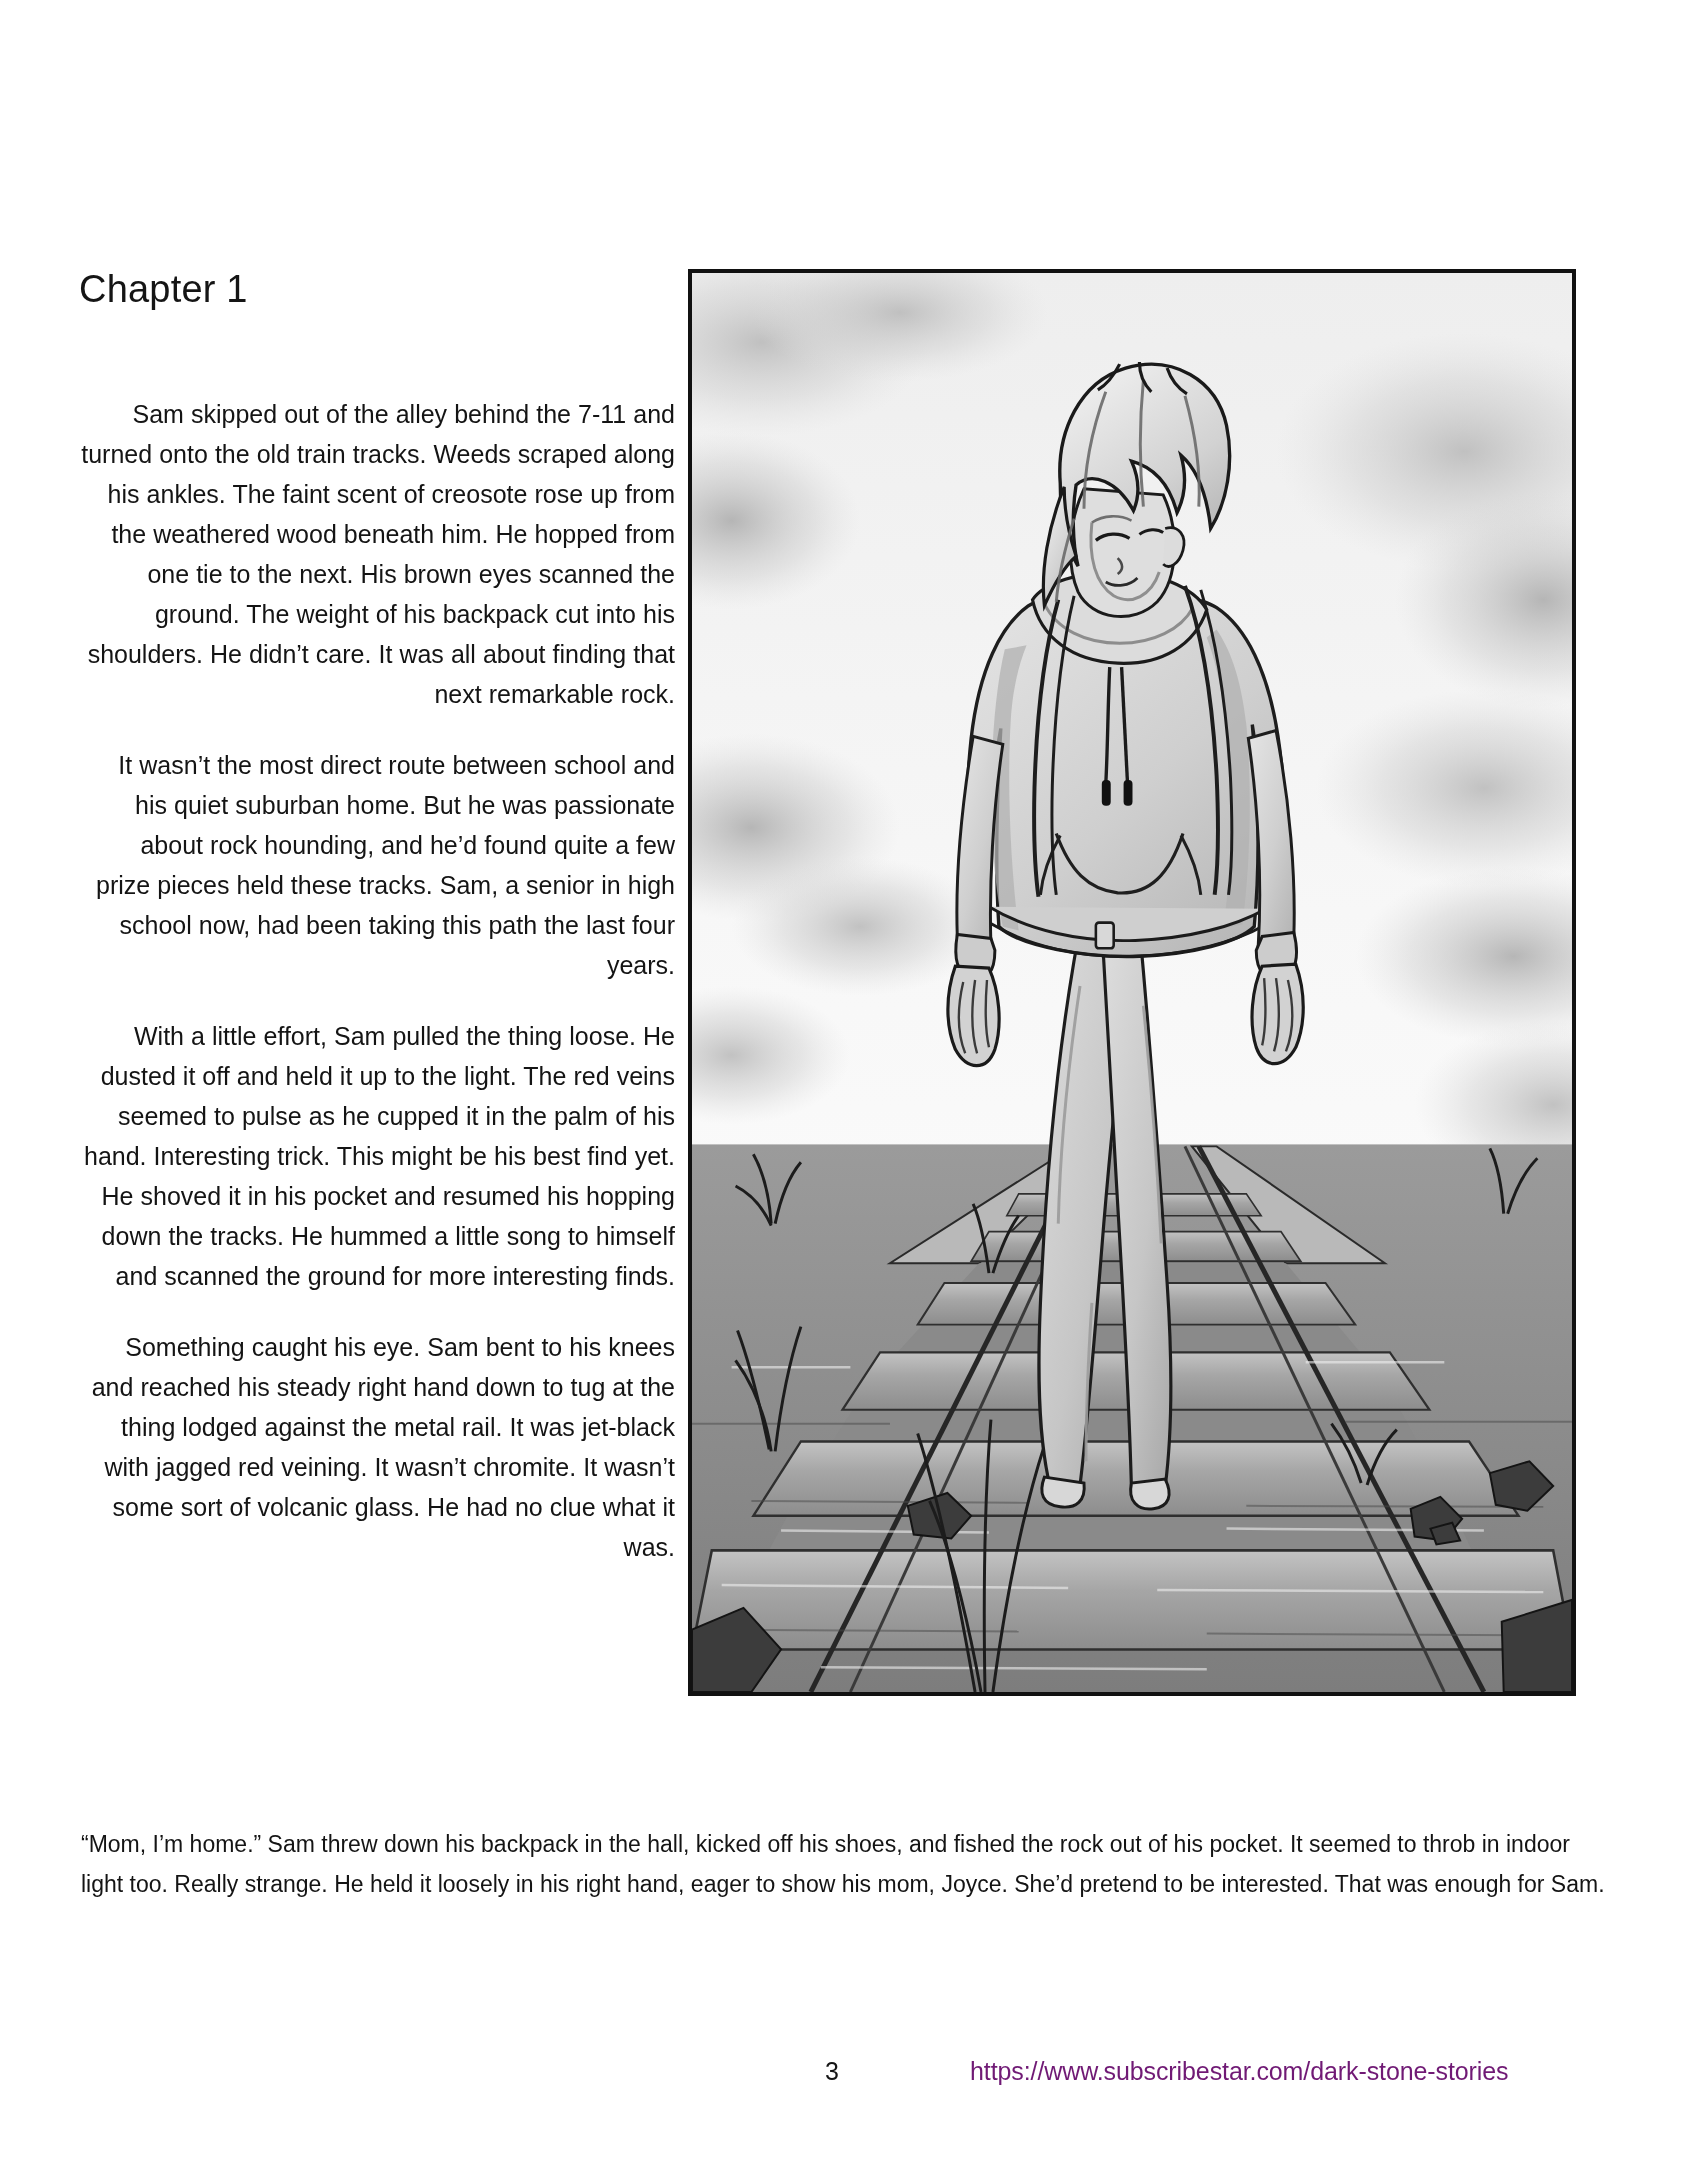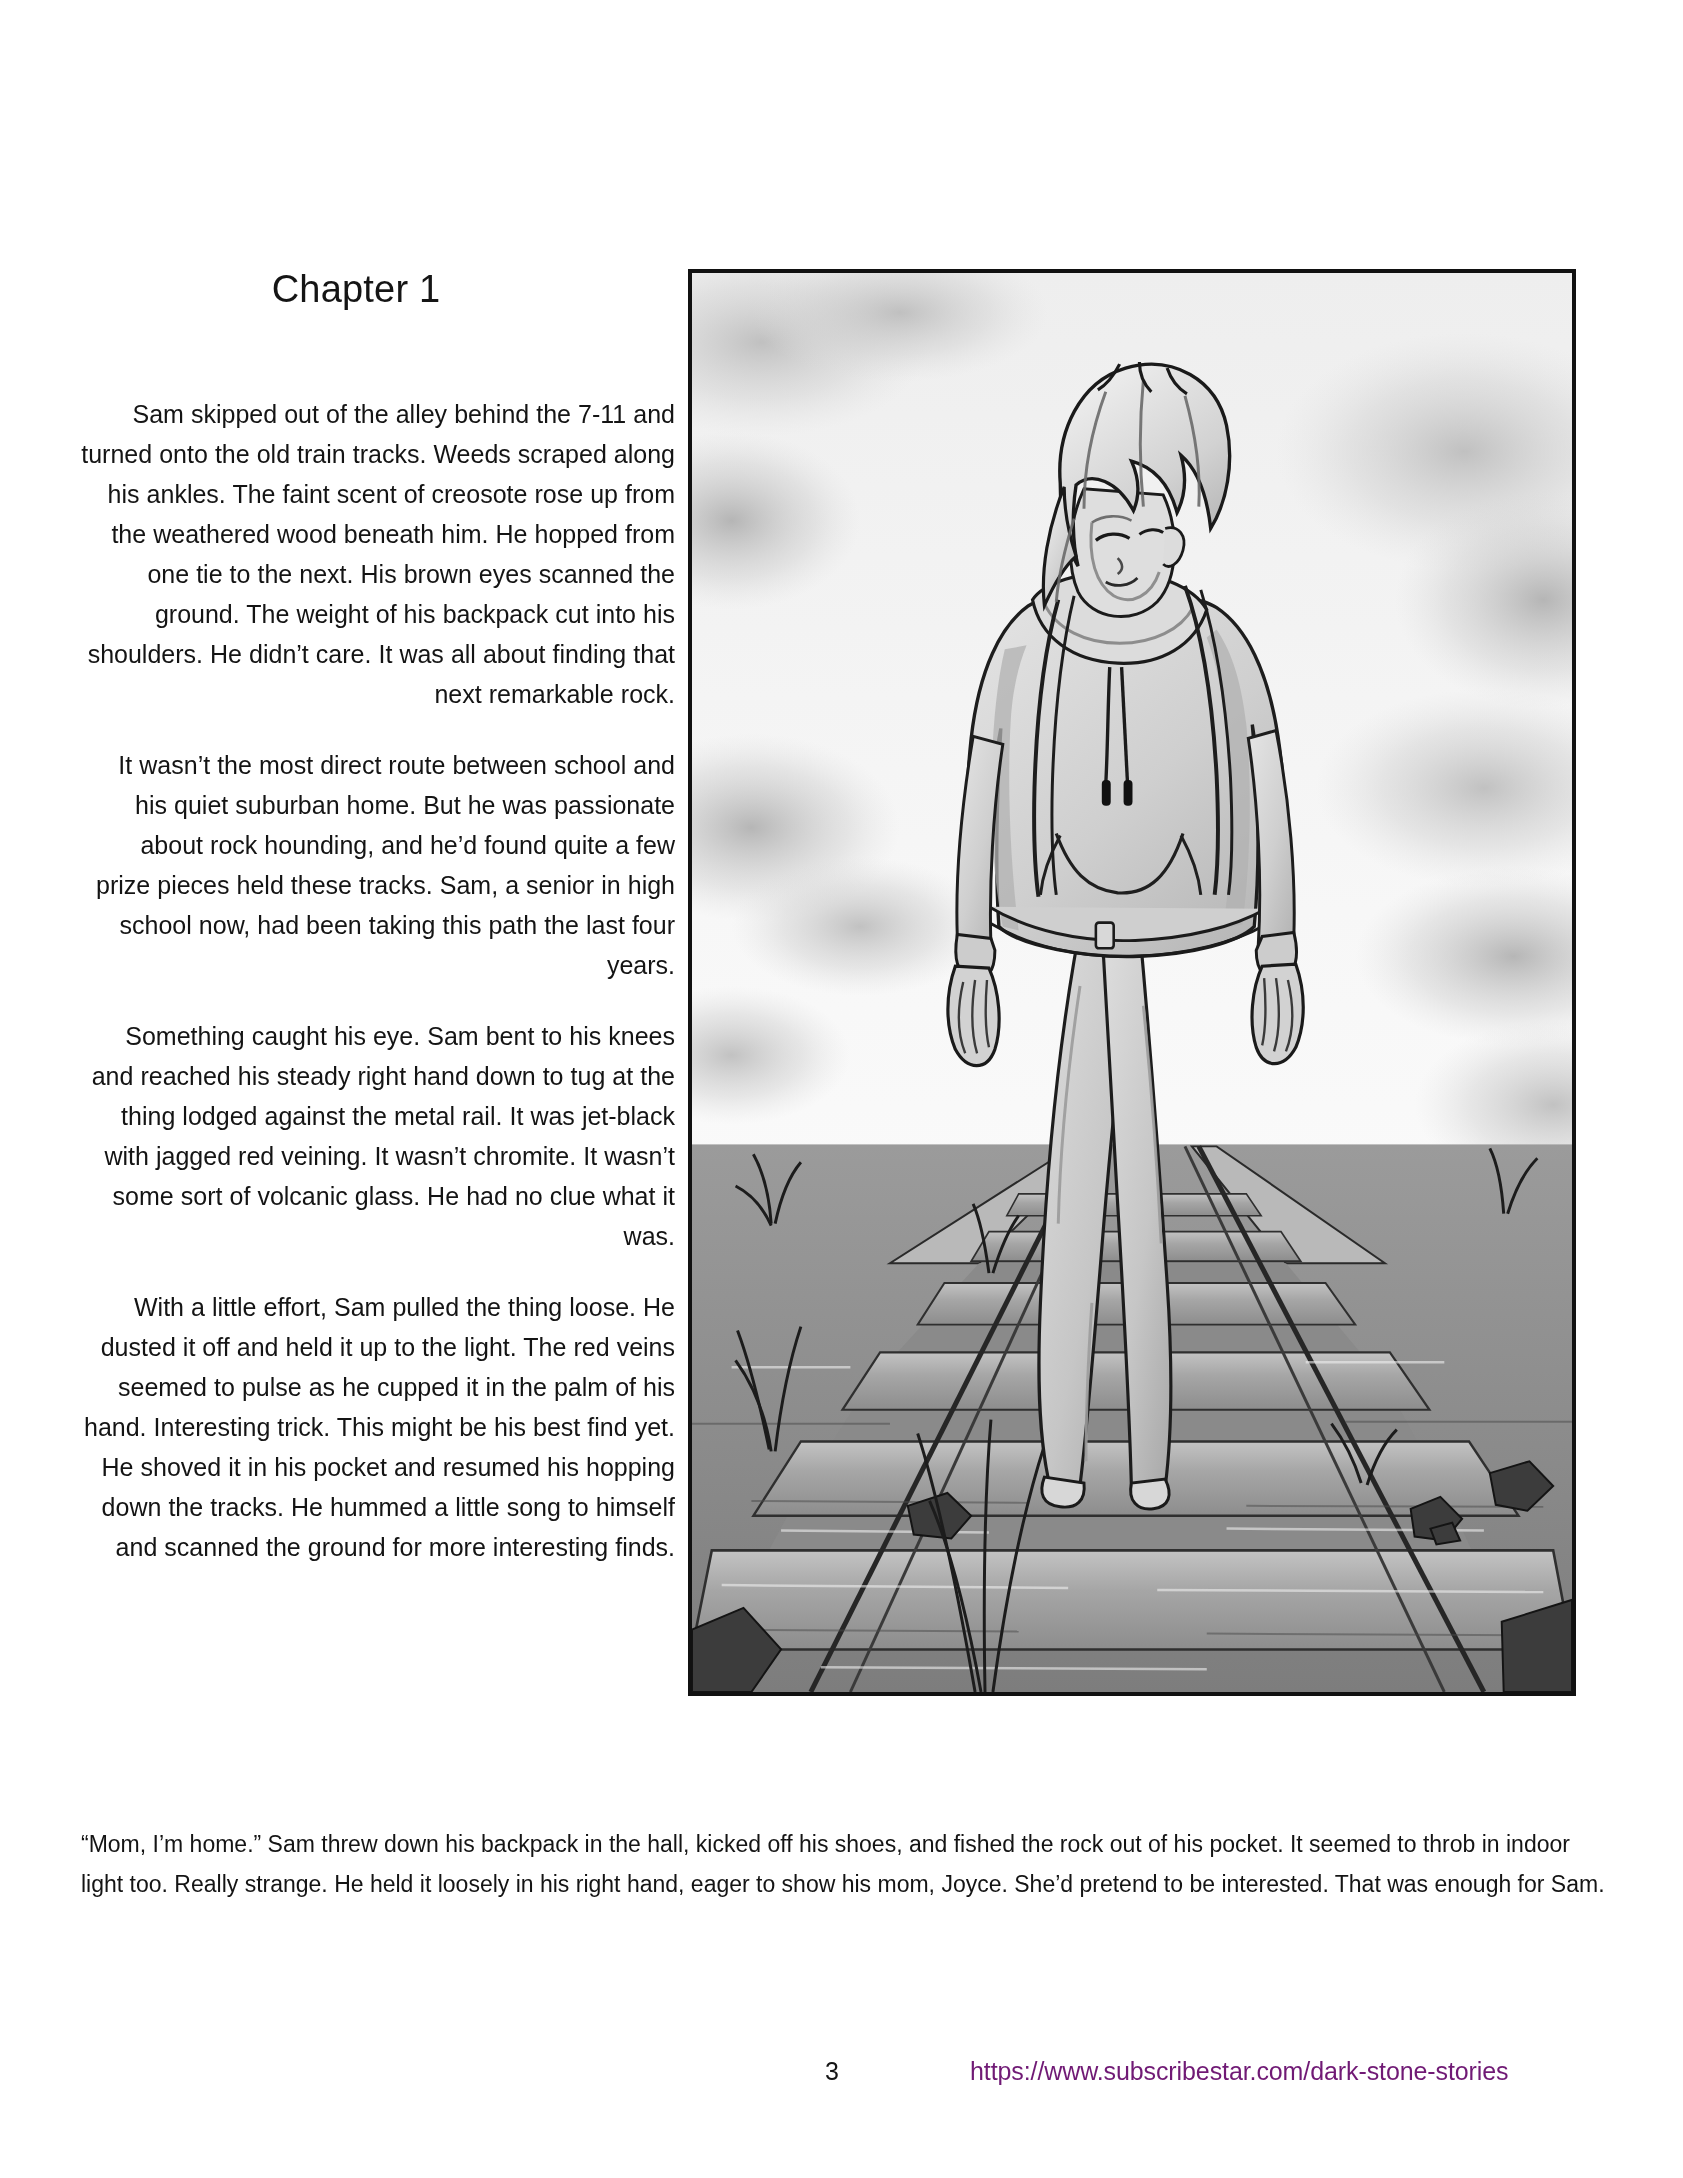--- a/index.html
+++ b/index.html
@@ -21,21 +21,21 @@
     inset: 0;
     background: #ffffff;
   }
 
   
   .chapter-title {
     position: absolute;
     left: 79px;
     top: 269px;
     width: 554px;
-    text-align: center;
+    text-align: left;
     font-size: 38px;
     font-weight: 400;
     letter-spacing: 0.2px;
     color: #151515;
     line-height: 1.1;
   }
 
   
   .text-column {
     position: absolute;
@@ -112,22 +112,22 @@
 </head>
 <body>
 
 <div class="page">
 
   <div class="chapter-title">Chapter 1</div>
 
   <div class="text-column">
     <p>Sam skipped out of the alley behind the 7-11 and turned onto the old train tracks. Weeds scraped along his ankles. The faint scent of creosote rose up from the weathered wood beneath him. He hopped from one tie to the next. His brown eyes scanned the ground. The weight of his backpack cut into his shoulders. He didn’t care. It was all about finding that next remarkable rock.</p>
     <p>It wasn’t the most direct route between school and his quiet suburban home. But he was passionate about rock hounding, and he’d found quite a few prize pieces held these tracks. Sam, a senior in high school now, had been taking this path the last four years.</p>
+    <p>With a little effort, Sam pulled the thing loose. He dusted it off and held it up to the light. The red veins seemed to pulse as he cupped it in the palm of his hand. Interesting trick. This might be his best find yet. He shoved it in his pocket and resumed his hopping down the tracks. He hummed a little song to himself and scanned the ground for more interesting finds.</p>
     <p>Something caught his eye. Sam bent to his knees and reached his steady right hand down to tug at the thing lodged against the metal rail. It was jet-black with jagged red veining. It wasn’t chromite. It wasn’t some sort of volcanic glass. He had no clue what it was.</p>
-    <p>With a little effort, Sam pulled the thing loose. He dusted it off and held it up to the light. The red veins seemed to pulse as he cupped it in the palm of his hand. Interesting trick. This might be his best find yet. He shoved it in his pocket and resumed his hopping down the tracks. He hummed a little song to himself and scanned the ground for more interesting finds.</p>
   </div>
 
   <div class="illustration">
     <div class="illus-inner">
       <svg class="illus-svg" viewBox="0 0 889 1433" preserveAspectRatio="none">
         <defs>
           <linearGradient id="skyGrad" x1="0" y1="0" x2="0" y2="1">
             <stop offset="0%" stop-color="#eeeeee"></stop>
             <stop offset="45%" stop-color="#f7f7f7"></stop>
             <stop offset="100%" stop-color="#ffffff"></stop>

